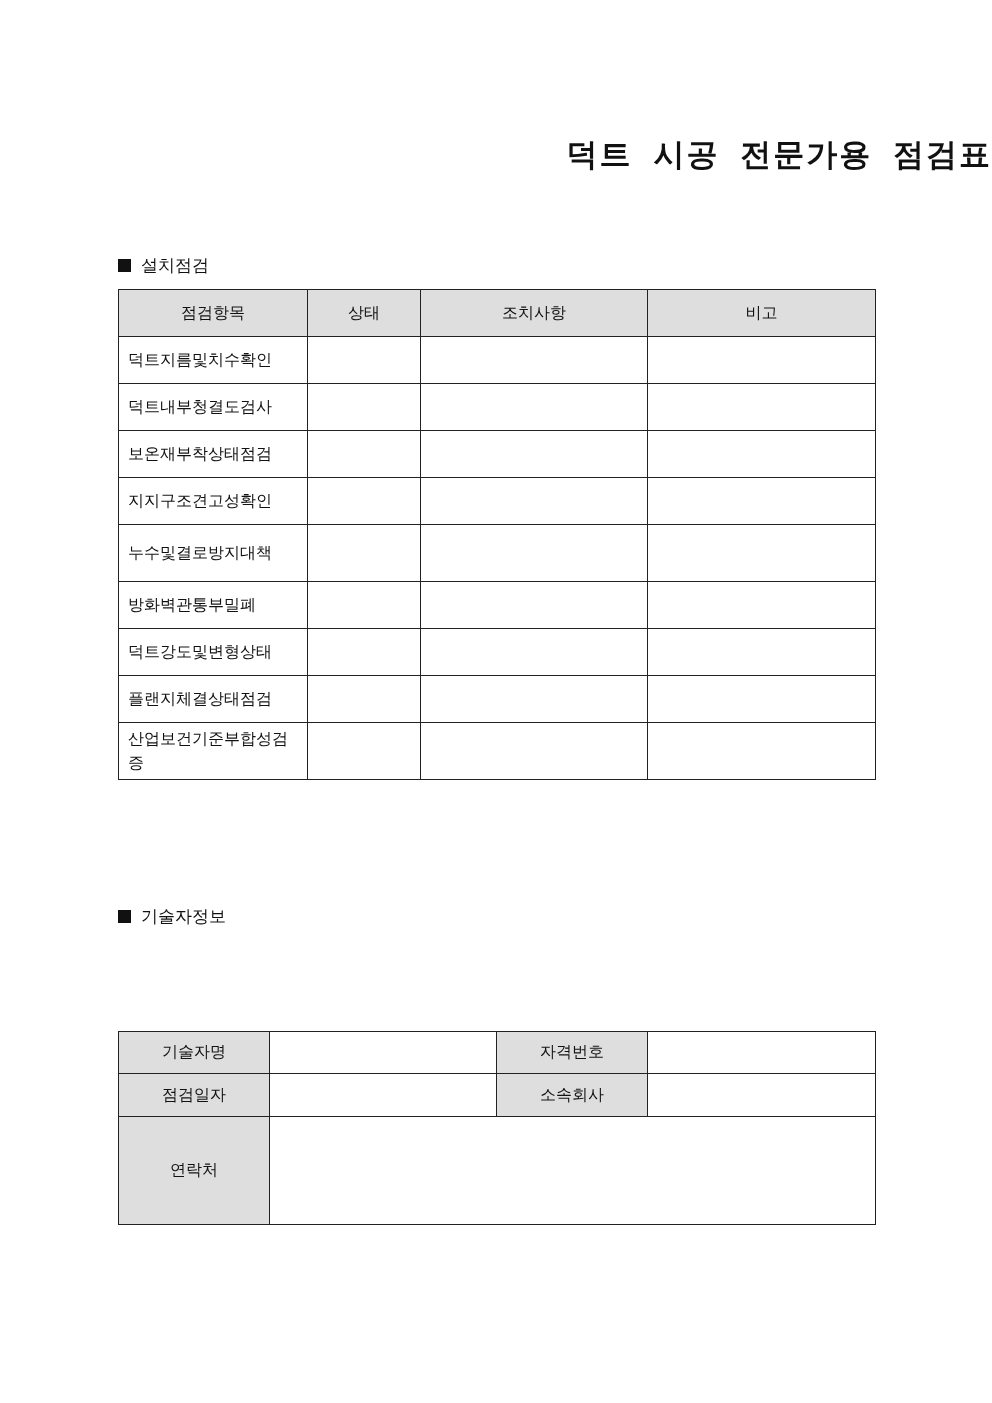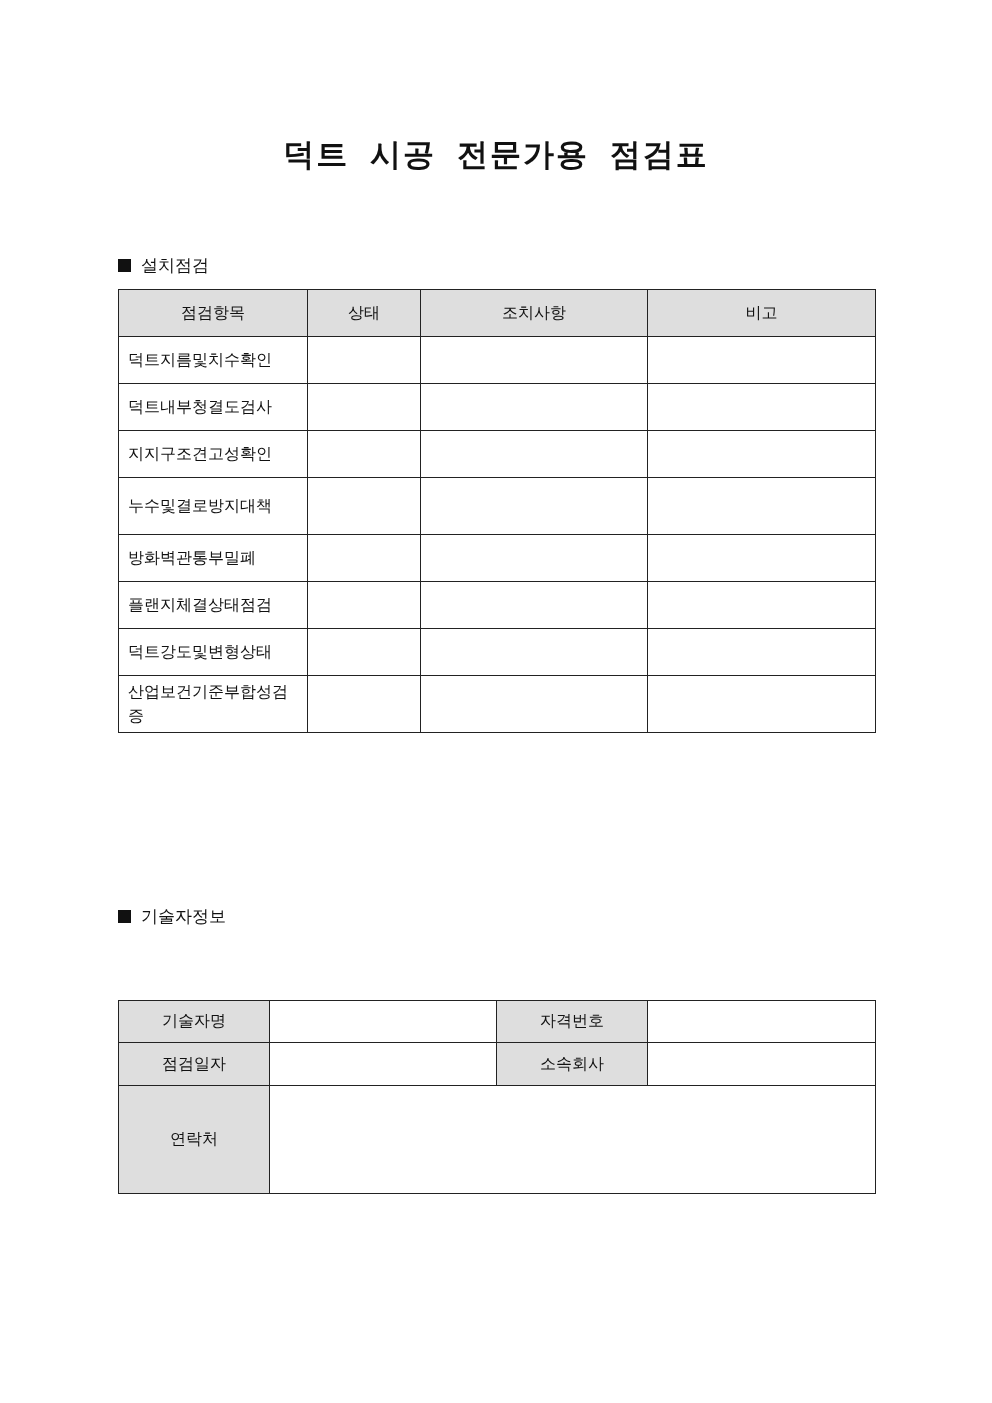--- a/index.html
+++ b/index.html
@@ -1,25 +1,25 @@
 <!DOCTYPE html>
 <html><head>
   <meta charset="utf-8">
   <style>
     html, body { margin:0; padding:0; background:#ffffff; }
     body { width:992px; height:1403px; position:relative; font-family:"DejaVu Sans", "Liberation Sans", sans-serif; color:#111; }
-    .title { position:absolute; top:134px; left:0; width:992px; text-align:center; font-size:31px; font-weight:bold; letter-spacing:2px; word-spacing:8px; }
+    .title { position:absolute; top:134px; left:0; width:992px; text-align:right; font-size:31px; font-weight:bold; letter-spacing:2px; word-spacing:8px; }
     .section-title { position:absolute; left:118px; font-size:17px; font-weight:normal; }
     .section-title .sq { display:inline-block; width:13px; height:13px; background:#111; margin-right:10px; vertical-align:-1px; }
     table { position:absolute; border-collapse:collapse; table-layout:fixed; }
     td, th { border:1px solid #222; font-size:16px; font-weight:normal; padding:0; }
     th { background:#dedede; text-align:center; }
     td.item { text-align:left; padding-left:9px; padding-right:14px; line-height:24px; }
     .t1 { left:118px; top:289px; width:757px;border-radius:15px; }
-    .t2 { left:118px; top:1000px; width:757px; }
+    .t2 { left:118px; top:1031px; width:757px; }
     .t2 th { background:#dedede; }
   </style>
 </head>
 <body>
 
 <div class="title">덕트 시공 전문가용 점검표</div>
 
 <div class="section-title" style="top:254px;">
   <span class="sq"></span><span>설치점검</span>
 </div>
@@ -44,45 +44,51 @@
         <td></td>
         <td></td>
       </tr>
   <tr style="height:47px">
         <td class="item">덕트내부청결도검사</td>
         <td></td>
         <td></td>
         <td></td>
       </tr>
   <tr style="height:47px">
+        <td class="item">보온재부착상태점검</td>
+        <td></td>
+        <td></td>
+        <td></td>
+      </tr>
+  <tr style="height:47px">
         <td class="item">지지구조견고성확인</td>
         <td></td>
         <td></td>
         <td></td>
       </tr>
   <tr style="height:57px">
         <td class="item">누수및결로방지대책</td>
         <td></td>
         <td></td>
         <td></td>
       </tr>
   <tr style="height:47px">
         <td class="item">방화벽관통부밀폐</td>
         <td></td>
         <td></td>
         <td></td>
       </tr>
   <tr style="height:47px">
-        <td class="item">플랜지체결상태점검</td>
+        <td class="item">덕트강도및변형상태</td>
         <td></td>
         <td></td>
         <td></td>
       </tr>
   <tr style="height:47px">
-        <td class="item">덕트강도및변형상태</td>
+        <td class="item">플랜지체결상태점검</td>
         <td></td>
         <td></td>
         <td></td>
       </tr>
   <tr style="height:57px">
         <td class="item">산업보건기준부합성검증</td>
         <td></td>
         <td></td>
         <td></td>
       </tr>

